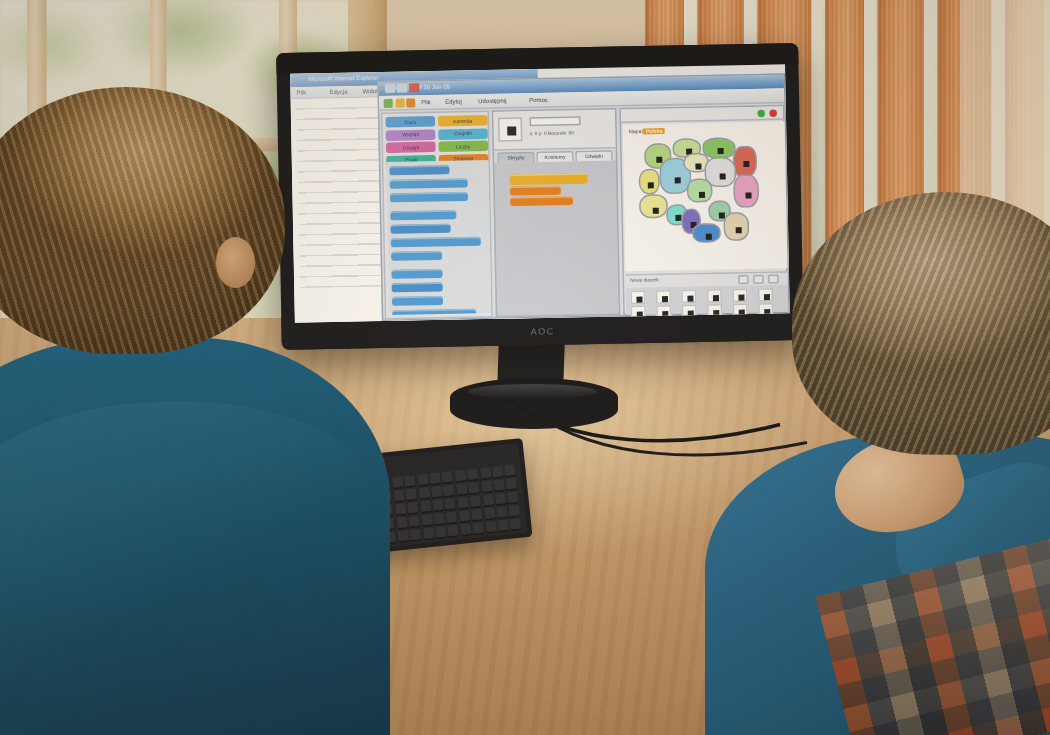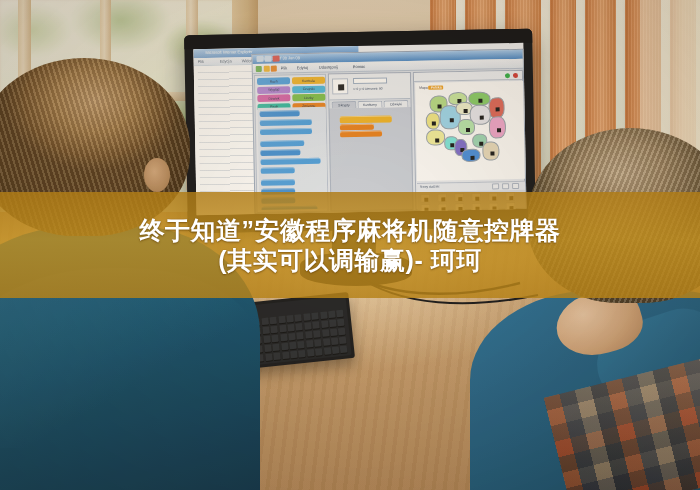--- a/index.html
+++ b/index.html
@@ -569,18 +569,14 @@
   <div class="layer forearm"></div>
   <div class="layer hand"></div>
   <div class="layer boy-r-head"></div>
   <div class="layer boy-r-hair"></div>
   <div class="layer plaid"></div>
   <div class="layer plaid-shade"></div>
 
   <div class="layer grade"></div>
   <div class="layer warm"></div>
 
-  <div class="layer overlay">
-    <div class="ovl-line">终于知道”安徽程序麻将机随意控牌器</div>
-    <div class="ovl-line">(其实可以调输赢)- 珂珂</div>
-  </div>
 
 </div>
 
 </body></html>

